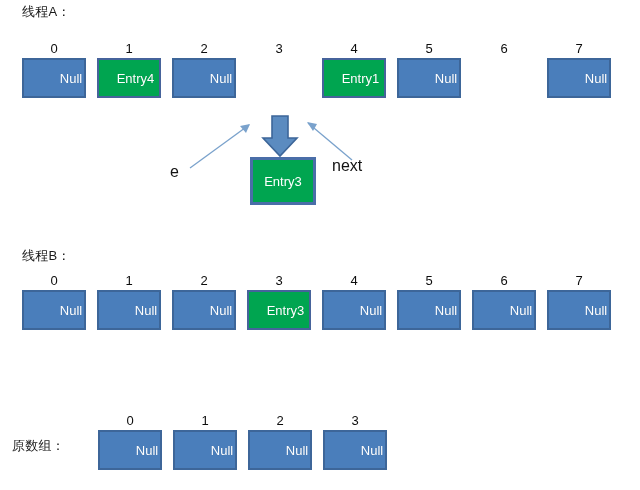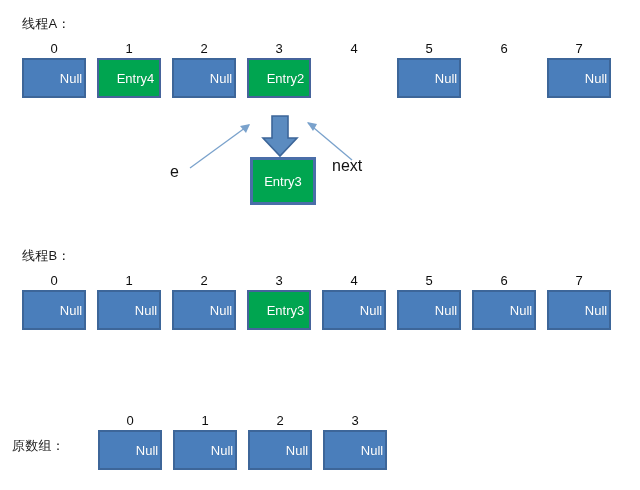--- a/index.html
+++ b/index.html
@@ -102,41 +102,41 @@
   .arrow-layer {
     position: absolute;
     left: 0; top: 0;
     width: 640px; height: 490px;
     pointer-events: none;
   }
 </style>
 </head>
 <body>
 
-<div class="abs section-label" style="left:22px; top:16px;text-align:right;">线程A：</div>
+<div class="abs section-label" style="left:22px; top:4px;text-align:right;">线程A：</div>
 
 <div class="cell-row" id="row-thread-a" style="left:22px; top:40px;">
     <div class="cell-wrap">
       <div class="cell-index">0</div>
       <div class="cell-box blue">Null</div>
     </div>
     <div class="cell-wrap">
       <div class="cell-index">1</div>
       <div class="cell-box green">Entry4</div>
     </div>
     <div class="cell-wrap">
       <div class="cell-index">2</div>
       <div class="cell-box blue">Null</div>
     </div>
     <div class="cell-wrap">
       <div class="cell-index">3</div>
-      <div class="cell-box green">Entry2</div>
     </div>
     <div class="cell-wrap">
       <div class="cell-index">4</div>
+      <div class="cell-box green">Entry1</div>
     </div>
     <div class="cell-wrap">
       <div class="cell-index">5</div>
       <div class="cell-box blue">Null</div>
     </div>
     <div class="cell-wrap">
       <div class="cell-index">6</div>
     </div>
     <div class="cell-wrap">
       <div class="cell-index">7</div>

